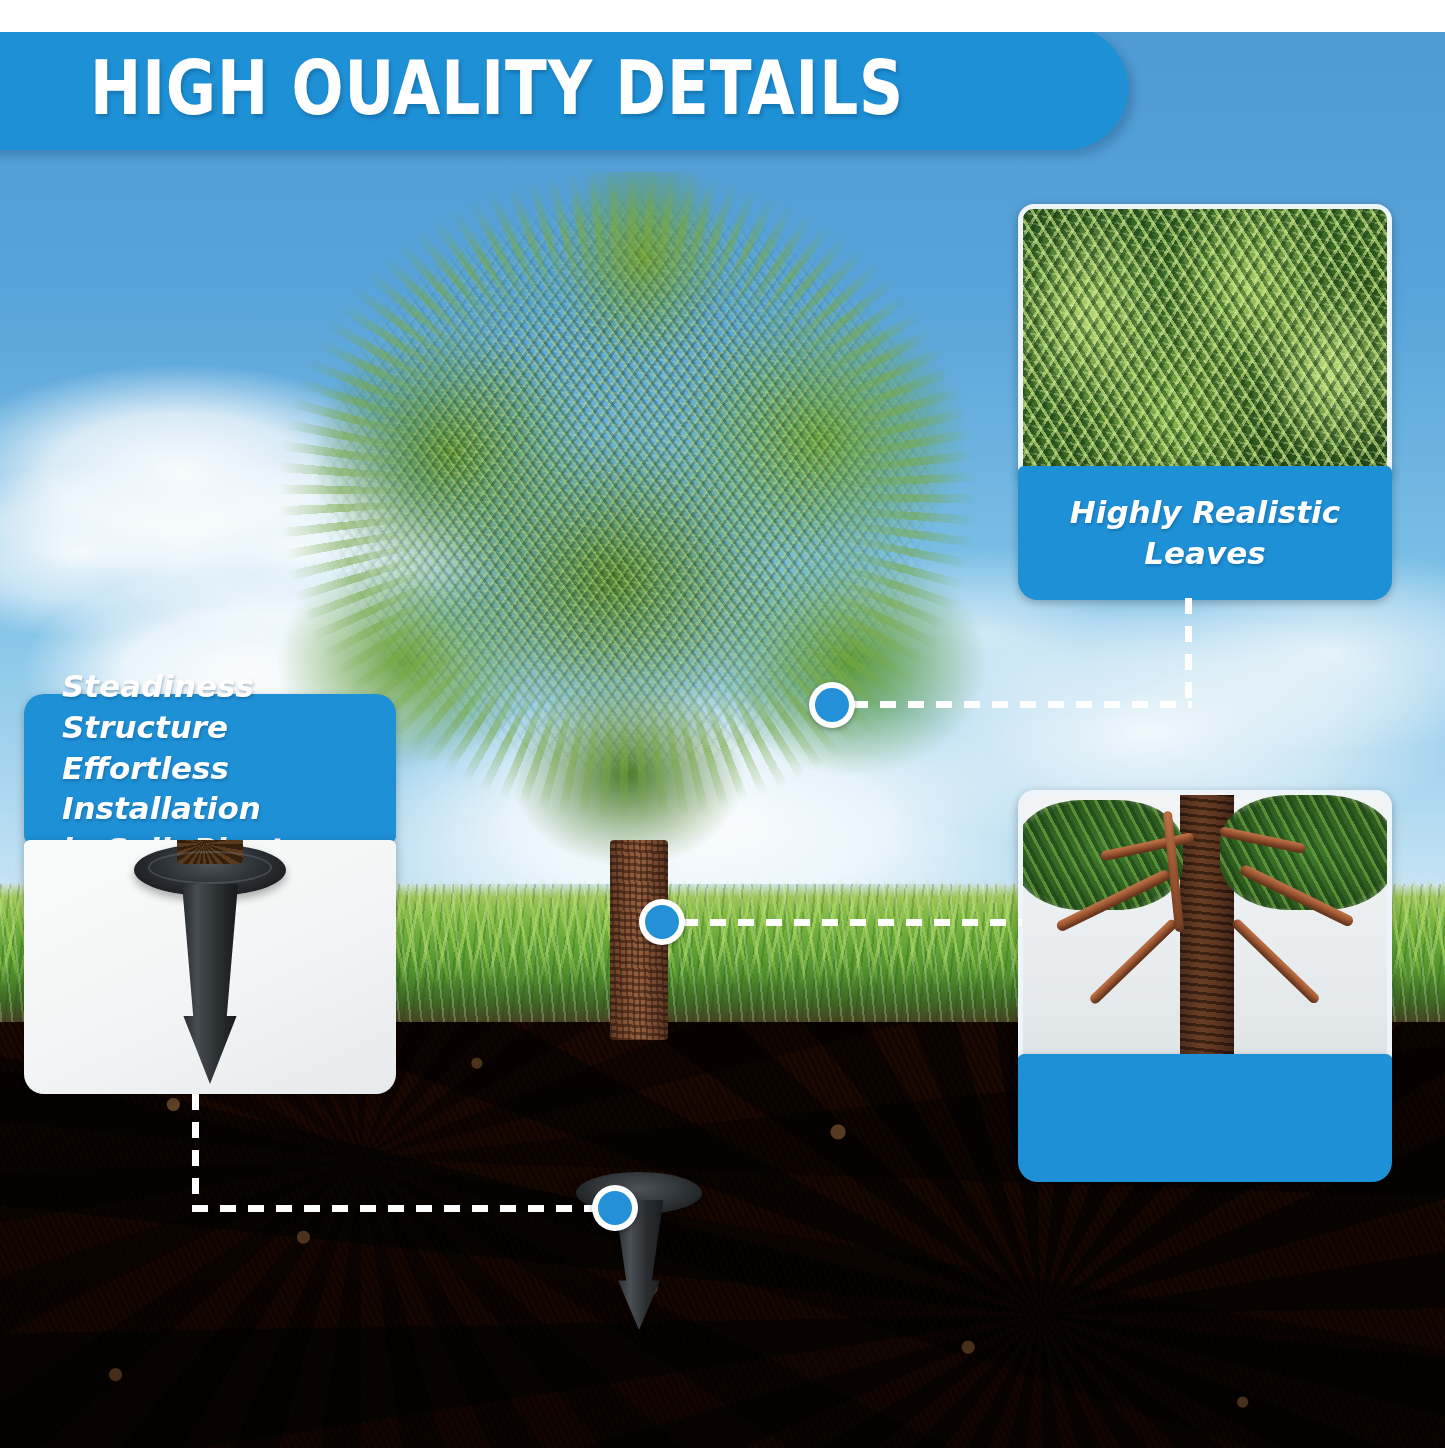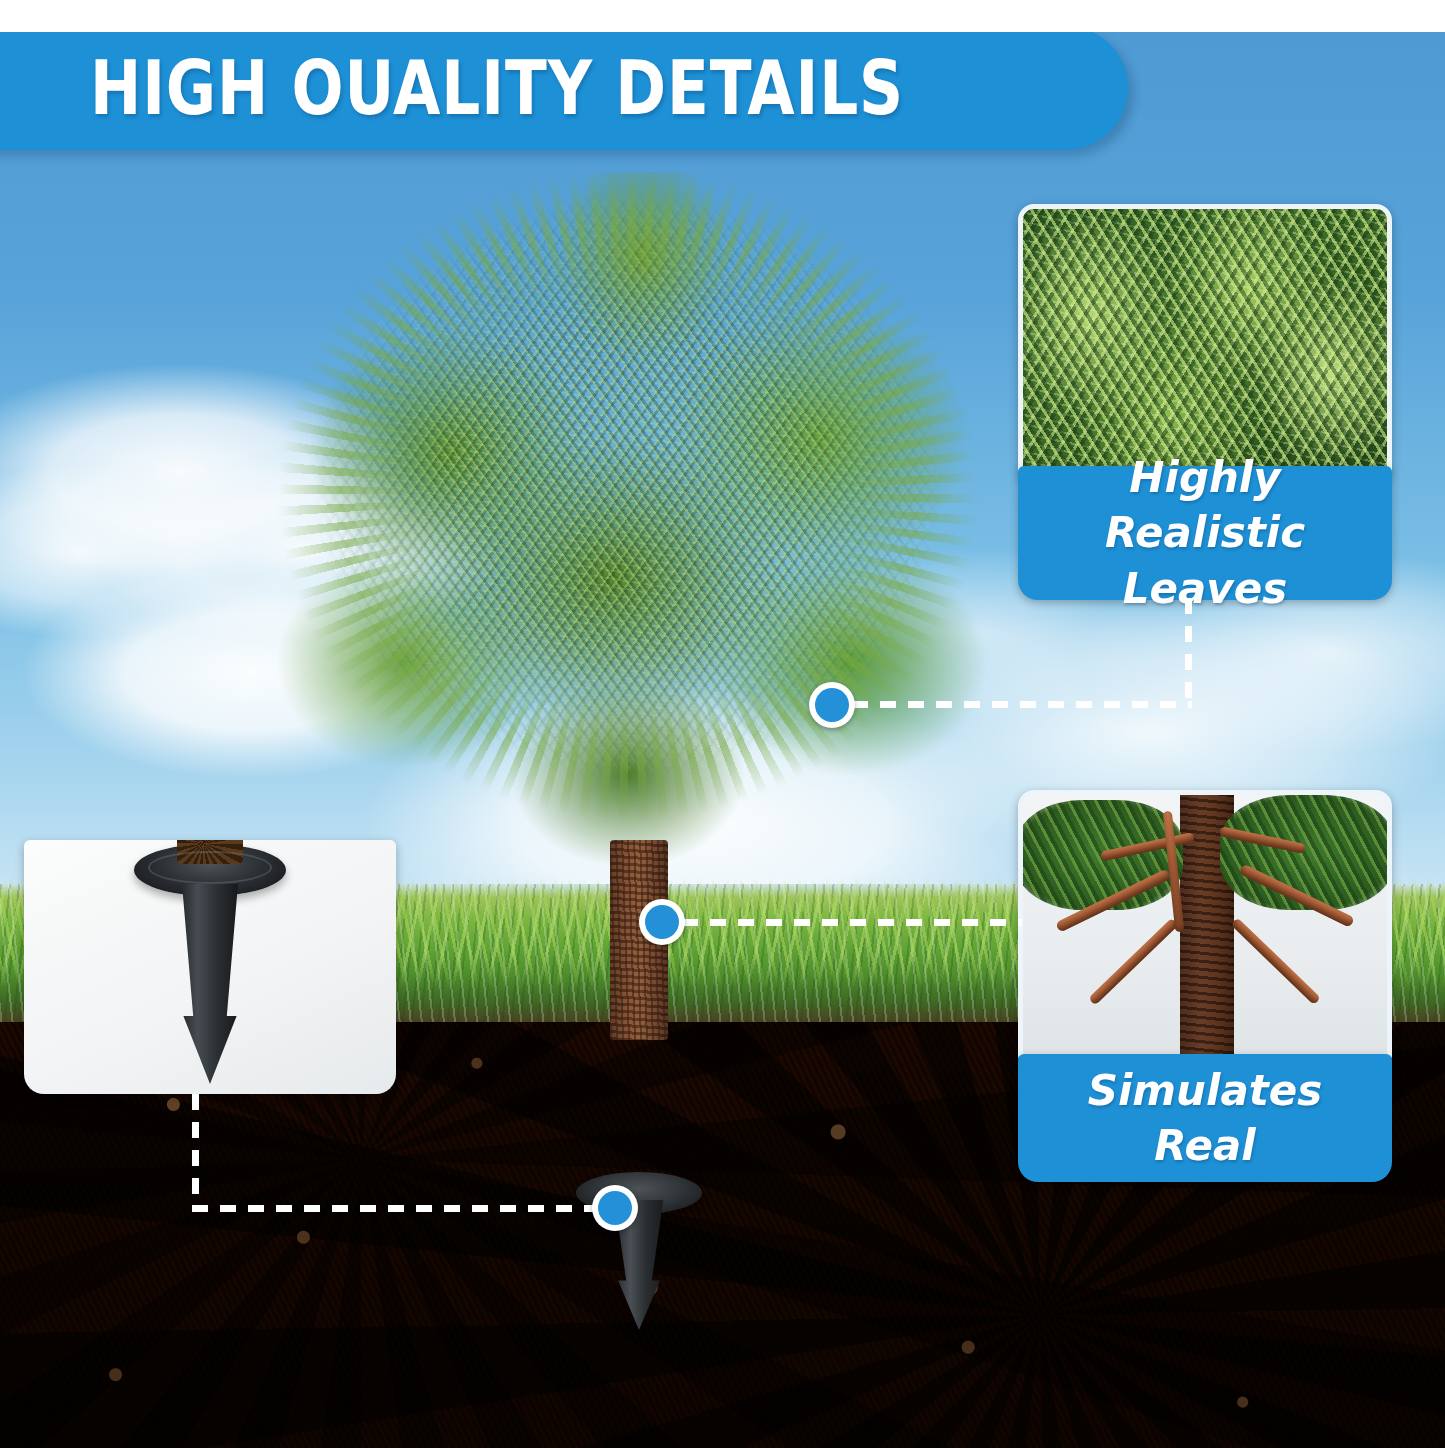--- a/index.html
+++ b/index.html
@@ -154,21 +154,21 @@
   .panel-label {
     position:absolute;
     background:#1E90D6;
     color:#fff;
     display:flex;
     flex-direction:column;
     justify-content:center;
     font-family:"DejaVu Sans", sans-serif;
     font-weight:bold;
     font-style:italic;
-    font-size:42px;
+    font-size:31px;
     line-height:1.32;
     text-shadow:1px 2px 3px rgba(0,50,90,.3);
     box-shadow:0 3px 9px rgba(0,0,0,.25);
   }
 
   
   #leaves-panel-img { left:1018px; top:172px; width:374px; height:272px; border-radius:16px 16px 6px 6px; border:5px solid #eef5fa; }
   #leaves-panel-label { left:1018px; top:434px; width:374px; height:134px; border-radius:6px 6px 20px 20px; padding:0 14px; align-items:center; text-align:center; }
 
   .leaf-photo {
@@ -298,23 +298,27 @@
       <div class="tp-branch" style="left:6%;top:28%;width:34%;height:11px;transform:rotate(-26deg);transform-origin:right center;"></div>
       <div class="tp-branch" style="left:10%;top:46%;width:32%;height:10px;transform:rotate(-44deg);transform-origin:right center;"></div>
       <div class="tp-branch" style="left:21%;top:14%;width:26%;height:10px;transform:rotate(-12deg);transform-origin:right center;"></div>
       <div class="tp-branch" style="right:6%;top:26%;width:34%;height:11px;transform:rotate(26deg);transform-origin:left center;"></div>
       <div class="tp-branch" style="right:10%;top:46%;width:32%;height:10px;transform:rotate(44deg);transform-origin:left center;"></div>
       <div class="tp-branch" style="right:22%;top:12%;width:24%;height:10px;transform:rotate(12deg);transform-origin:left center;"></div>
       <div class="tp-branch" style="left:40%;top:6%;width:9px;height:46%;transform:rotate(-6deg);"></div>
     </div>
   </div>
   <div class="panel-label" id="trunk-panel-label">
-    <div>Simulates Real</div>
-  </div>
-
+  </div>
+
+  <div class="panel-label" id="stake-panel-label">
+    <div>Steadiness Structure</div>
+    <div>Effortless Installation</div>
+    <div>in Soil, Planters</div>
+  </div>
   <div class="panel-img" id="stake-panel-img">
     <div class="sp-plate">
       <div class="sp-soilball"></div>
     </div>
     <div class="sp-spike"></div>
   </div>
 
   <div class="dash-h" style="left:852px; top:669px; width:340px;"></div>
   <div class="dash-v" style="left:1185px; top:566px; width:7px; height:107px;"></div>
   <div class="dot" style="left:809px; top:650px;"></div>

